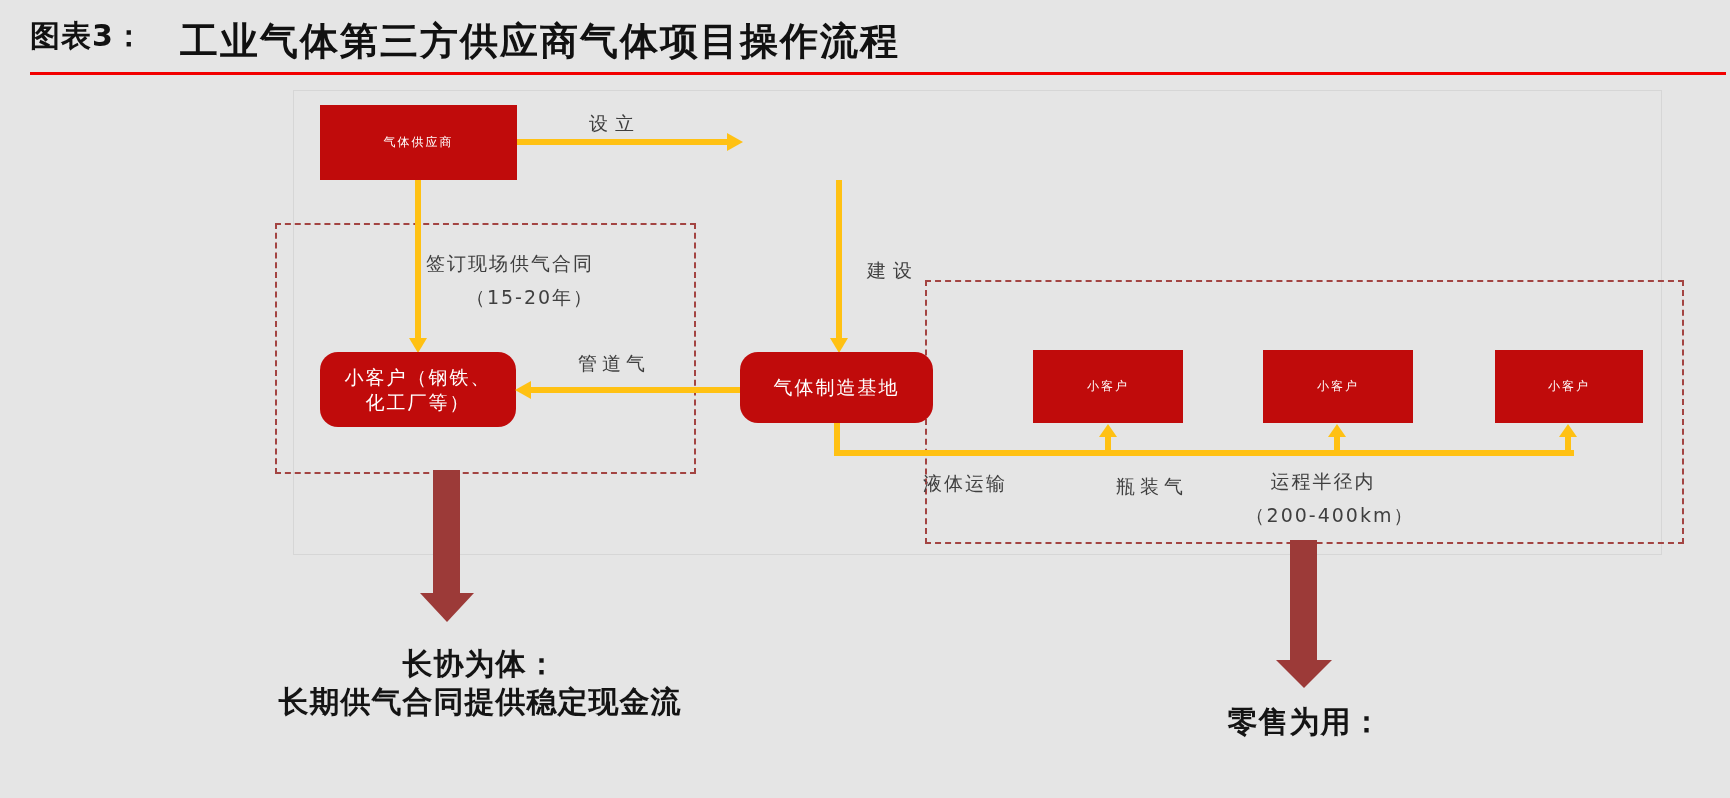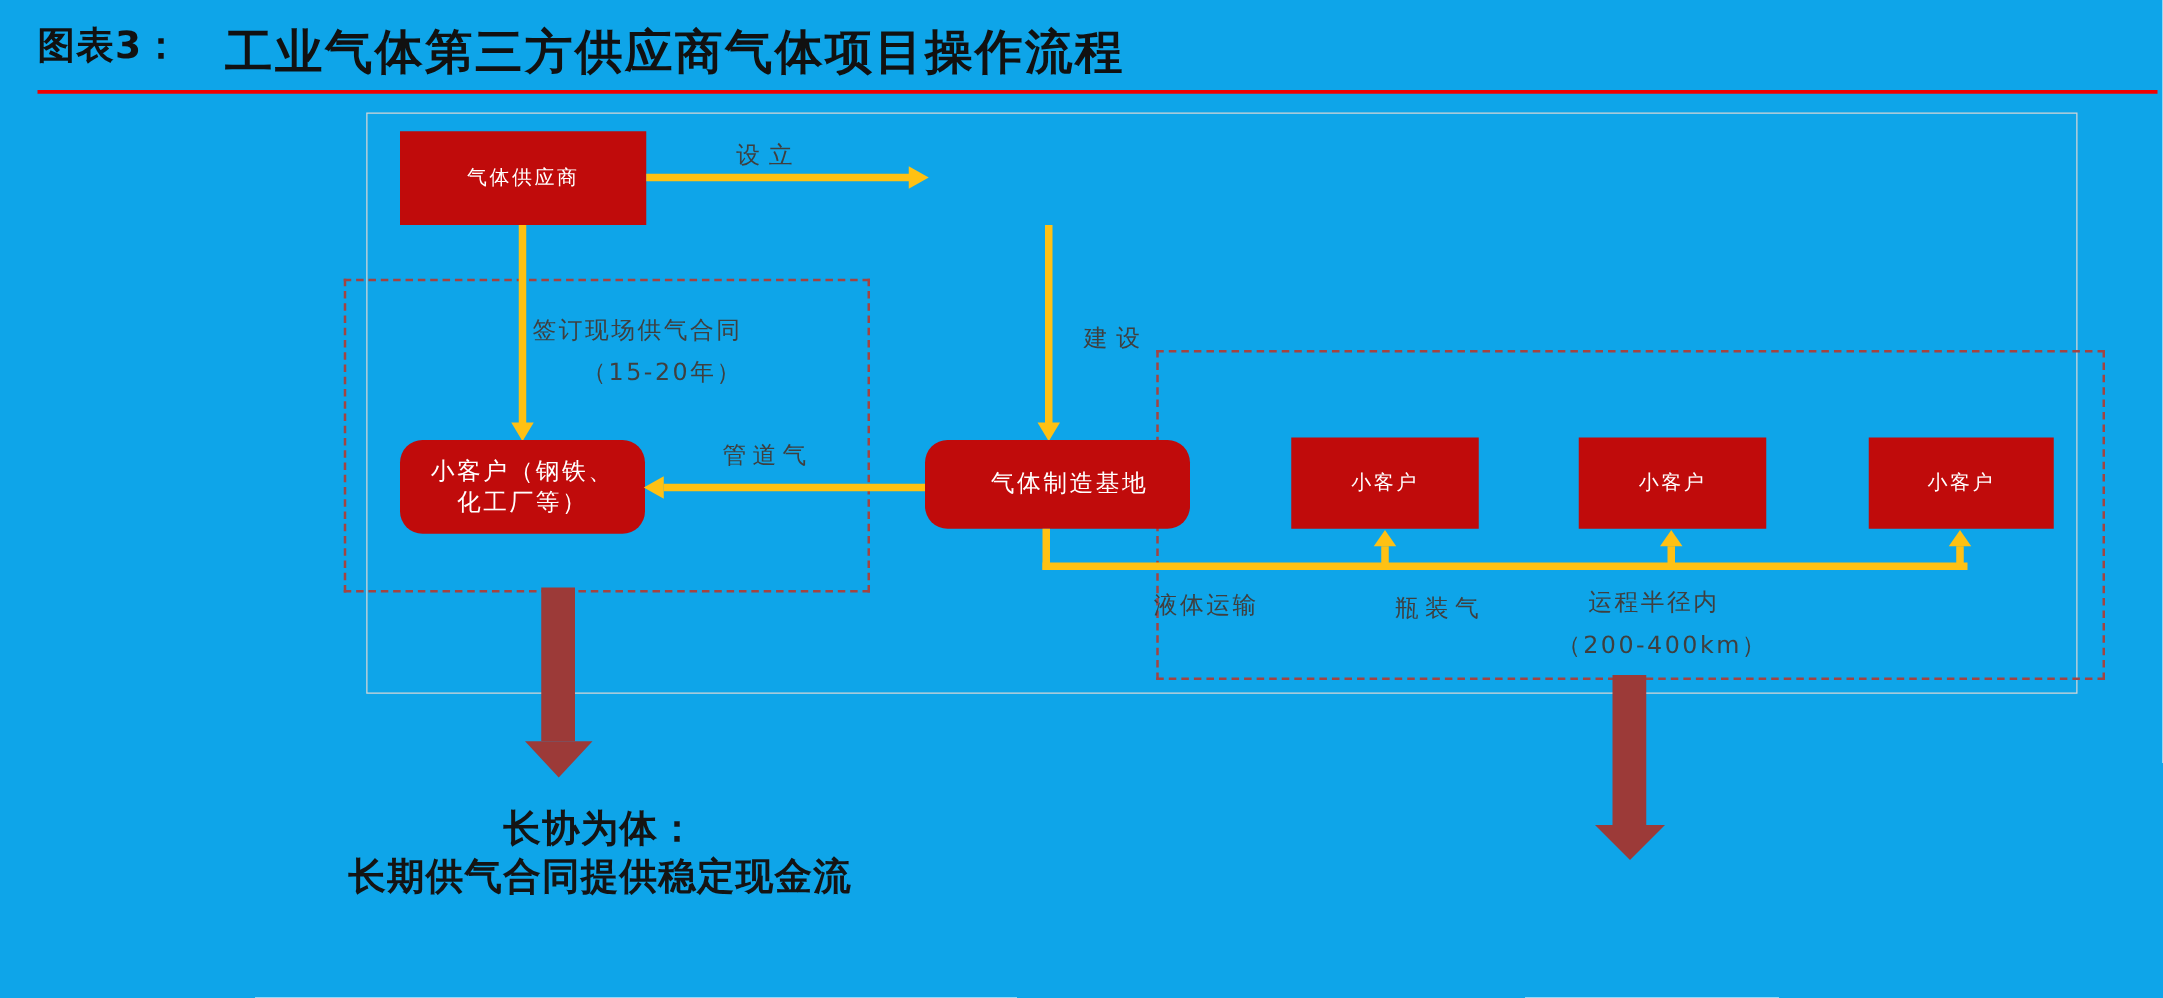--- a/index.html
+++ b/index.html
@@ -1,19 +1,19 @@
 <!DOCTYPE html>
 <html><head>
 <meta charset="utf-8">
 <style>
   html,body{margin:0;padding:0;background:#ffffff;}
   #stage{
     position:relative;
     width:1730px;height:798px;
-    background:#0ea5e9;
+    background:#e5e5e5;
     font-family:"DejaVu Sans","Liberation Sans",sans-serif;
     overflow:hidden;
   }
   .abs{position:absolute;}
 
   
   .fig-label{
     top:16px;left:30px;
     font-size:30px;font-weight:bold;color:#111111;
     letter-spacing:1px;white-space:nowrap;
@@ -31,21 +31,21 @@
   
   .frame{
     top:90px;left:293px;width:1367px;height:463px;
     border:1px solid #d6d6d6;background:transparent;
   }
 
   
   .node{
     background:#c00b0b;color:#ffffff;
     display:flex;align-items:center;justify-content:center;
-    text-align:center;font-size:16px;letter-spacing:2px;
+    text-align:center;font-size:12px;letter-spacing:2px;
     line-height:1.3;white-space:nowrap;
   }
   .node.small-font{font-size:19px;border-radius:18px;}
 
   
   .yline{background:#ffc113;}
   .tri{width:0;height:0;}
 
   
   .dashed{
@@ -100,21 +100,21 @@
   <div class="abs yline" style="left:836px;top:180px;width:6px;height:160px;"></div>
   <div class="abs tri" style="left:830px;top:338px;border-top:15px solid #ffc113;border-left:9px solid transparent;border-right:9px solid transparent;"></div>
   <div class="abs flabel wide" style="left:893px;top:258px;">建设</div>
 
   <div class="abs node small-font" style="left:320px;top:352px;width:196px;height:75px;">
     <span>
       <span style="display:block;">小客户（钢铁、</span>
       <span style="display:block;">化工厂等）</span>
     </span>
   </div>
-  <div class="abs node small-font" style="left:740px;top:352px;width:193px;height:71px;padding-left:19px;">
+  <div class="abs node small-font" style="left:740px;top:352px;width:193px;height:71px;">
     <span>气体制造基地</span>
   </div>
 
   <div class="abs yline" style="left:531px;top:387px;width:209px;height:6px;"></div>
   <div class="abs tri" style="left:515px;top:381px;border-right:16px solid #ffc113;border-top:9px solid transparent;border-bottom:9px solid transparent;"></div>
   <div class="abs flabel mid" style="left:614px;top:351px;">管道气</div>
 
   <div class="abs yline" style="left:834px;top:423px;width:6px;height:33px;"></div>
   <div class="abs yline" style="left:834px;top:450px;width:740px;height:6px;"></div>
 
@@ -144,15 +144,16 @@
   <div class="abs tri" style="left:420px;top:593px;border-top:29px solid #9c3a38;border-left:27px solid transparent;border-right:27px solid transparent;"></div>
 
   <div class="abs bigshaft" style="left:1290px;top:540px;width:27px;height:120px;"></div>
   <div class="abs tri" style="left:1276px;top:660px;border-top:28px solid #9c3a38;border-left:28px solid transparent;border-right:28px solid transparent;"></div>
 
   <div class="abs callout" style="left:180px;top:645px;">
     <div>长协为体：</div>
     <div>长期供气合同提供稳定现金流</div>
   </div>
   <div class="abs callout" style="left:1005px;top:703px;">
+    <div>零售为用：</div>
   </div>
 
 </div>
 
 </body></html>

